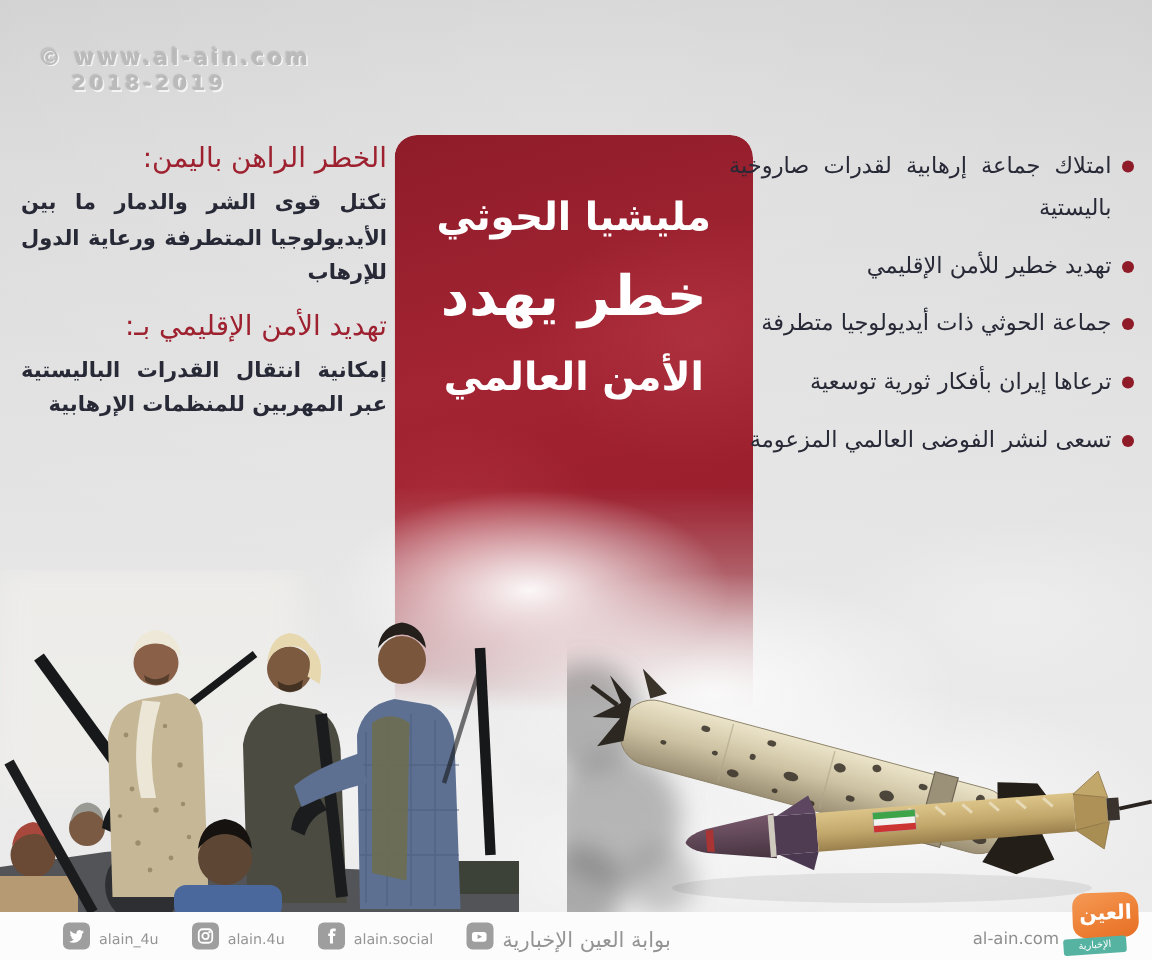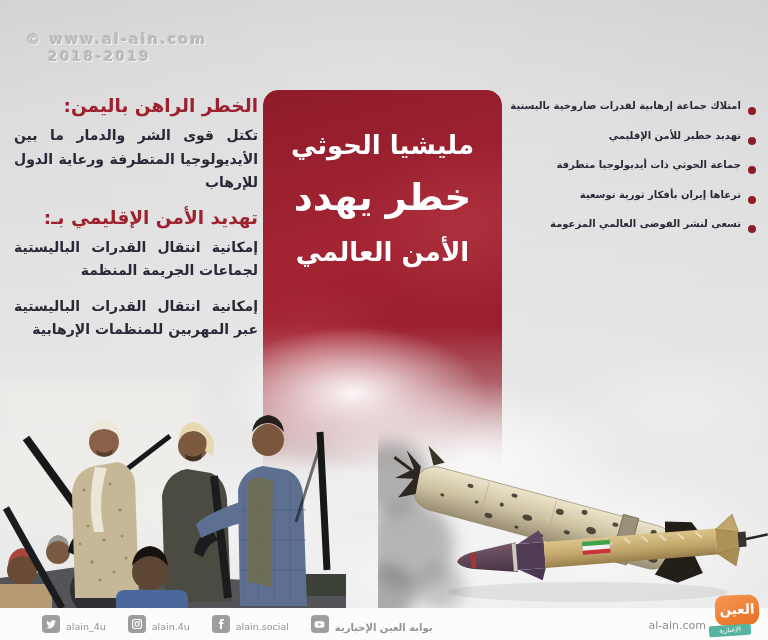--- a/index.html
+++ b/index.html
@@ -36,35 +36,35 @@
   .banner-text{ position:relative; direction:rtl; text-align:center; color:#fff; padding-top:40px; }
   .banner-line1,.banner-line3{ font-size:26px; font-weight:bold; }
   .banner-line2{ font-size:37px; font-weight:bold; margin:16px 16px 18px; }
 
   
   .left-col{
     position:absolute; left:14px; top:95px; width:244px; z-index:4;
     direction:rtl; text-align:justify; text-align-last:right;
   }
   .sec-heading{
-    color:#9e2130; font-size:18.5px; font-weight:bold; margin-bottom:8px; text-align:right;
+    color:#9e2130; font-size:18.5px; font-weight:normal; margin-bottom:8px; text-align:right;
   }
   .sec-body{
     color:#272936; font-size:14px; font-weight:bold; line-height:1.68; margin-bottom:12px;
   }
   .left-sec2{ }
 
   
   .right-col{
     position:absolute; left:486px; top:97px; width:270px; z-index:4;
     direction:rtl; list-style:none;
   }
   .right-col li{
     position:relative; padding-right:15px; margin-bottom:11px;
-    color:#272936; font-size:10px; font-weight:bold; line-height:1.85;
+    color:#272936; font-size:15px; font-weight:normal; line-height:1.85;
     text-align:justify; text-align-last:right;
   }
   .bullet-dot{
     position:absolute; right:0; top:10px; width:8px; height:8px;
     border-radius:50%; background:#8e1b27;
   }
 
   
   .smoke{
     position:absolute; left:0; top:300px; width:768px; height:312px; z-index:2; pointer-events:none;
@@ -86,21 +86,21 @@
     background:#fcfcfc; display:flex; align-items:center;
   }
   .social-row{ display:flex; align-items:center; margin-left:42px; }
   .social{ display:flex; align-items:center; }
   .social-badge{
     width:18px; height:18px; border-radius:4px; background:#9e9e9e;
     display:flex; align-items:center; justify-content:center; flex:0 0 auto;
   }
   .social-badge svg{ display:block; }
   .social-label{ color:#949494; font-size:9.5px; margin:4px 22px 0 6px; white-space:nowrap; }
-  .social-label.ar{ font-size:10px; margin-top:6px;font-weight:bold; }
+  .social-label.ar{ font-size:14px; margin-top:6px; }
   .site-url{ margin-left:auto; margin-right:62px; color:#8f8f8f; font-size:11px; margin-top:2px; }
   .brand-logo{ position:absolute; right:7px; bottom:3px; width:54px; height:42px; z-index:8; }
   .brand-orange{
     position:absolute; right:2px; top:0; width:44px; height:30px;
     background:linear-gradient(160deg,#f59a55,#ed7f35 60%,#e66f24);
     border-radius:9px 11px 10px 9px; transform:rotate(-2deg);
     color:#fff; font-weight:bold; font-size:13.5px; text-align:center; line-height:29px;
     direction:rtl;
   }
   .brand-teal{
@@ -129,21 +129,20 @@
 
   <div class="smoke"></div>
 
   <div class="left-col">
     <div>
       <div class="sec-heading">الخطر الراهن باليمن:</div>
       <div class="sec-body">تكتل قوى الشر والدمار ما بين الأيديولوجيا المتطرفة ورعاية الدول للإرهاب</div>
     </div>
     <div class="left-sec2">
       <div class="sec-heading">تهديد الأمن الإقليمي بـ:</div>
-      <div class="sec-body">إمكانية انتقال القدرات الباليستية لجماعات الجريمة المنظمة</div>
       <div class="sec-body">إمكانية انتقال القدرات الباليستية عبر المهربين للمنظمات الإرهابية</div>
     </div>
   </div>
 
   <ul class="right-col">
     <li><span class="bullet-dot"></span><span>امتلاك جماعة إرهابية لقدرات صاروخية باليستية</span></li>
     <li><span class="bullet-dot"></span><span>تهديد خطير للأمن الإقليمي</span></li>
     <li><span class="bullet-dot"></span><span>جماعة الحوثي ذات أيديولوجيا متطرفة</span></li>
     <li><span class="bullet-dot"></span><span>ترعاها إيران بأفكار ثورية توسعية</span></li>
     <li><span class="bullet-dot"></span><span>تسعى لنشر الفوضى العالمي المزعومة</span></li>

